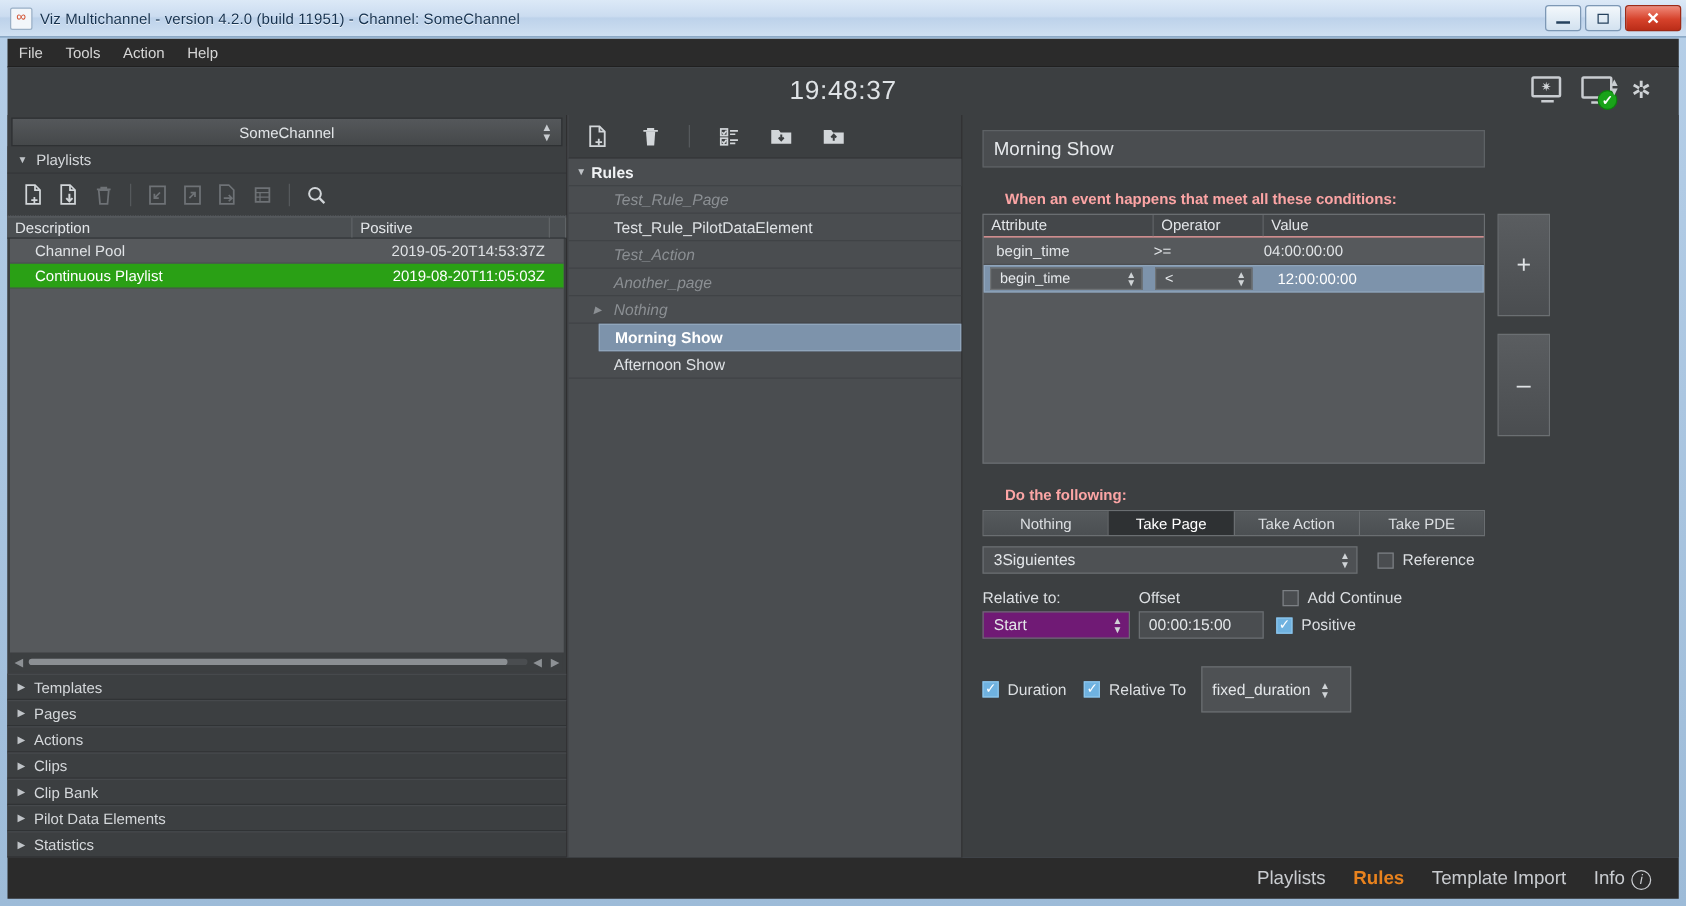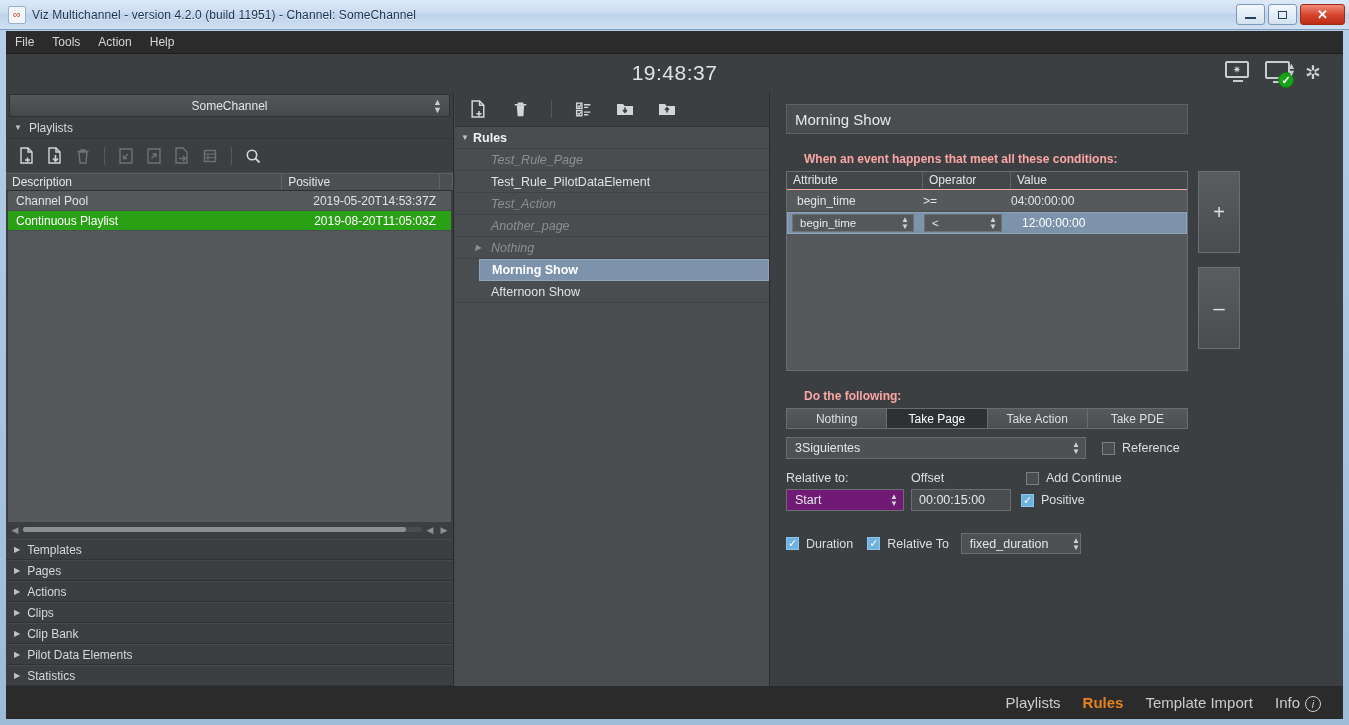--- a/index.html
+++ b/index.html
@@ -135,21 +135,21 @@
   .th.c1 { width: 280px; }
   .th.c2 { width: 160px; }
   .th.c3 { flex: 1; }
 
   .plist-wrap { flex: 1; background: #56595c; margin: 0 2px; overflow: hidden; position: relative; }
   .plist-row {
     height: 20px; display: flex; align-items: center; font-size: 12px;
     border-bottom: 1px solid #4b4e51; color: #e0e3e6;
   }
   .plist-row.sel { background: #2aa015; color: #ffffff; }
-  .pl-desc { width: 280px; padding-left: 8px; }
+  .pl-desc { width: 280px; padding-left: 20px; }
   .pl-upd { width: 160px; text-align: right; padding-right: 12px; }
 
   .hscroll {
     height: 15px; margin: 0 3px 2px 3px; background: #3c3f41;
     display: flex; align-items: center; gap: 2px;
   }
   .hs-arrow { color: #8d9195; font-size: 9px; width: 12px; text-align: center; }
   .hs-track { flex: 1; height: 5px; background: #4a4d50; border-radius: 3px; position: relative; }
   .hs-thumb { position: absolute; left: 0; top: 0; height: 5px; width: 96%; background: #8b8f93; border-radius: 3px; }
 
@@ -254,23 +254,23 @@
   .sm-select {
     width: 118px; height: 22px; background: #701a75; border: 1px solid #6a6e71;
     display: flex; align-items: center; justify-content: space-between;
     padding: 0 5px 0 8px; font-size: 12.5px; color: #e3e6e9;
   }
   .text-input {
     width: 100px; height: 22px; background: #4a4d50; border: 1px solid #6a6e71;
     display: flex; align-items: center; padding-left: 7px; font-size: 12.5px; color: #e3e6e9;
   }
   .dur-select {
-    width: 120px; height: 21px; background: #4e5154; border: 1px solid #6a6e71;
+    width: 120px; height: 37px; background: #4e5154; border: 1px solid #6a6e71;
     display: flex; align-items: center; justify-content: space-between;
-    padding: 0 0 0 8px; font-size: 12.5px; color: #e3e6e9;
+    padding: 0 16px 0 8px; font-size: 12.5px; color: #e3e6e9;
   }
 
   
   .footer {
     position: absolute; left: 6px; top: 686px; width: 1337px; height: 33px;
     background: #2b2b2b; display: flex; align-items: center; justify-content: flex-end;
     gap: 22px; padding-right: 22px;
   }
   .foot-link { font-size: 15px; color: #c9ccd0; }
   .foot-link.active { color: #e8821e; font-weight: bold; }

